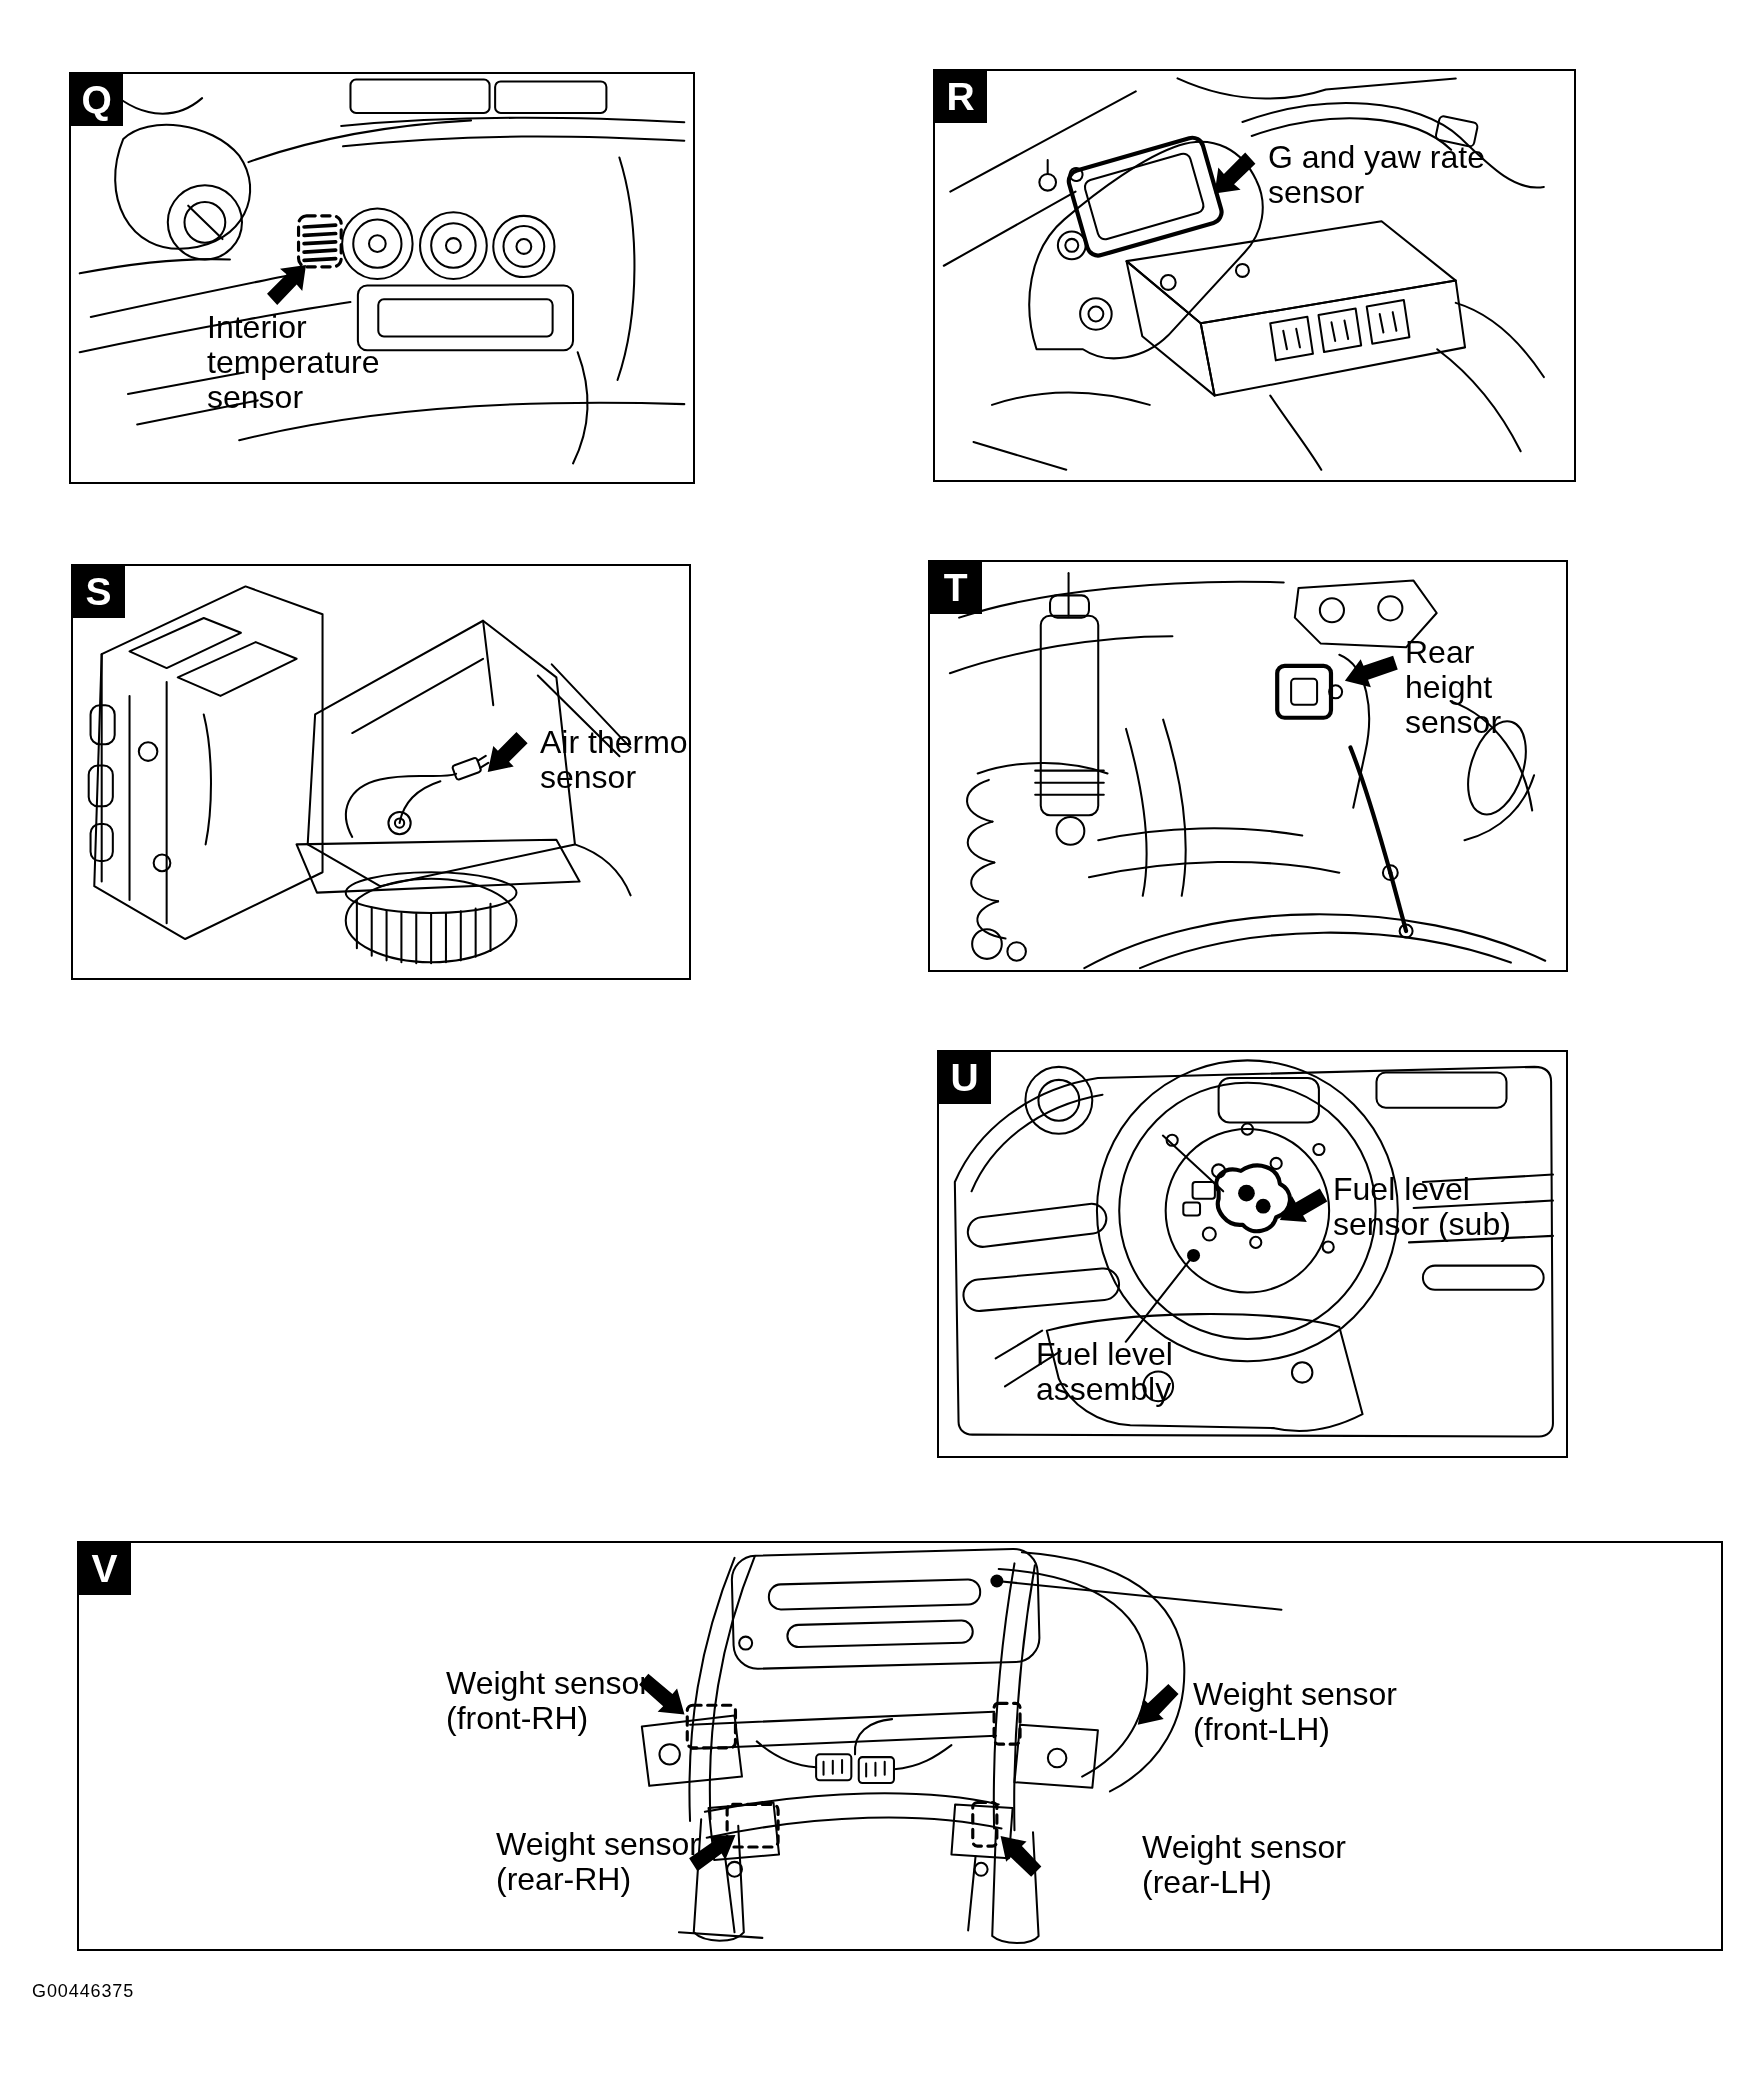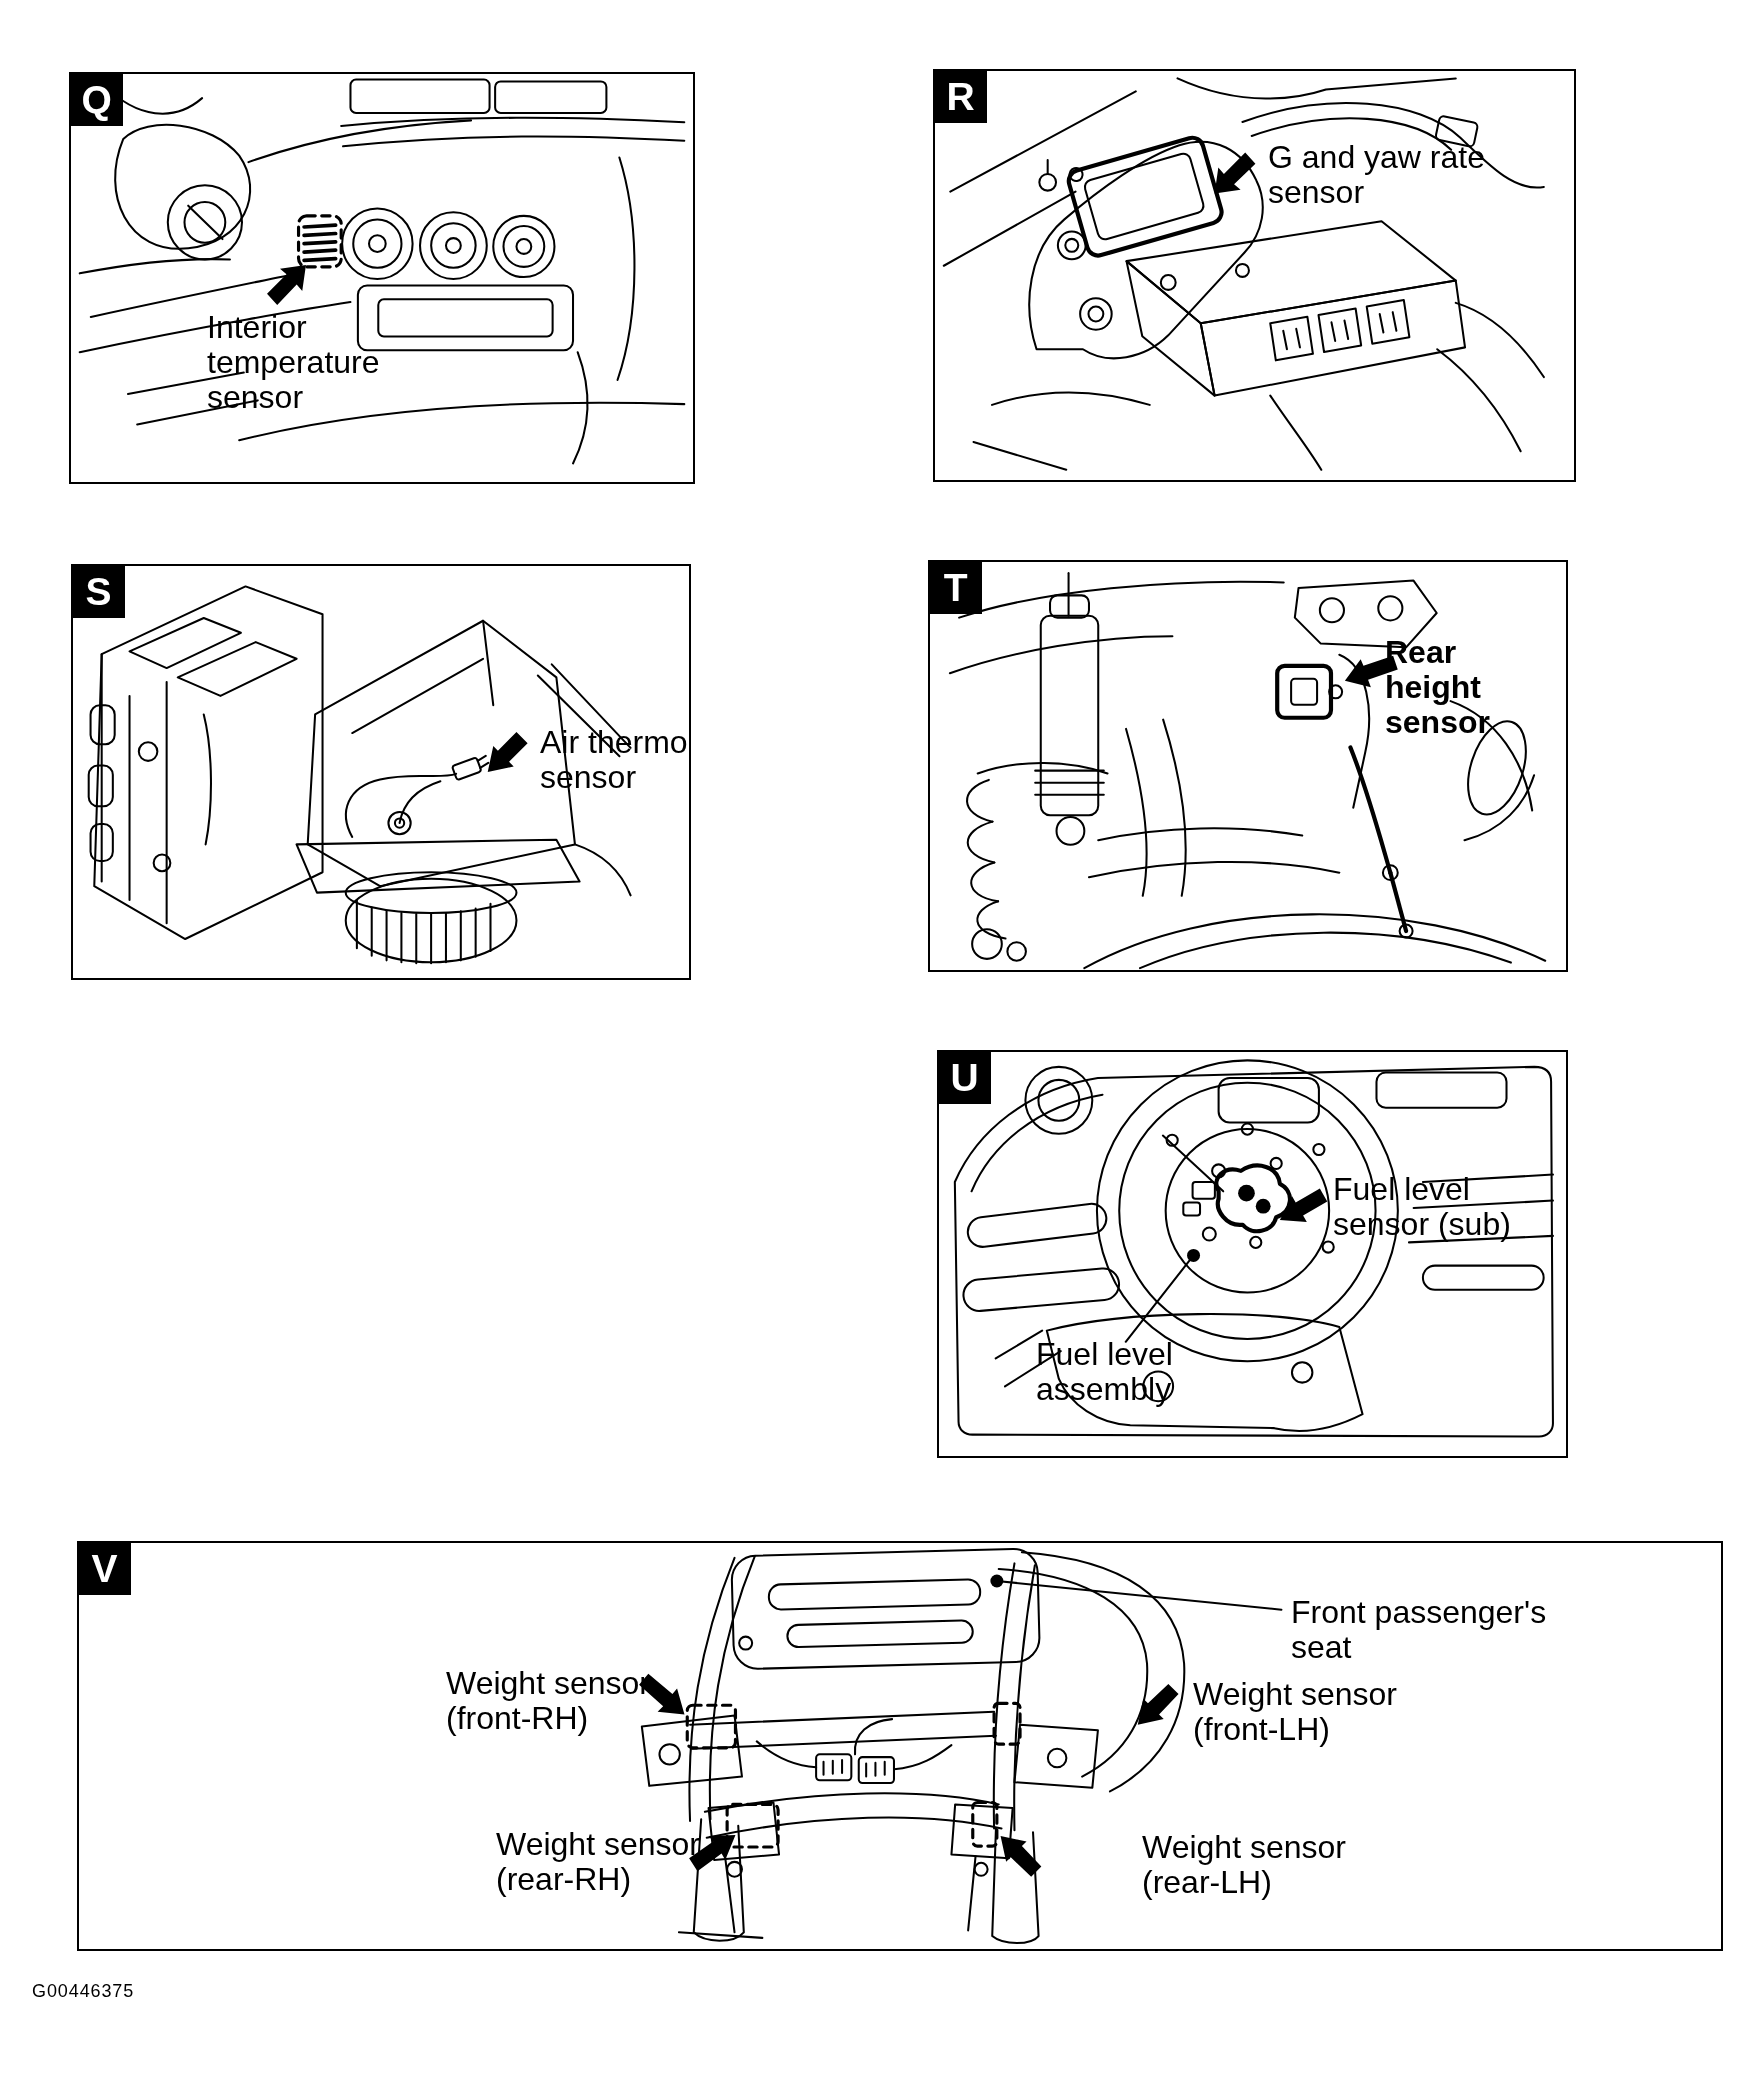--- a/index.html
+++ b/index.html
@@ -187,21 +187,21 @@
         <circle cx="512" cy="398" r="7"></circle>
       <path d="M165,438 C300,362 520,362 662,430"></path>
       <path d="M225,438 C340,388 505,388 625,432"></path>
       <path d="M560,150 C610,168 640,215 648,268"></path>
       <path d="M575,300 C615,290 640,262 650,230"></path>
       <ellipse cx="610" cy="222" rx="28" ry="52" transform="rotate(18 610 222)"></ellipse>
       <circle cx="60" cy="412" r="16"></circle>
         <circle cx="92" cy="420" r="10"></circle>
       <polygon class="fill" points="446,128 463,105 466,112 498,101 503,116 471,127 474,135"></polygon>
     </svg>
-    <div class="ann" style="left:455px;top:73px;font-weight:bold;">Rear
+    <div class="ann" style="left:475px;top:73px;">Rear
 height sensor</div>
   </div>
 
   <div class="panel" style="left:937px;top:1050px;width:631px;height:408px;">
     <div class="ptag">U</div>
     <svg class="art" viewBox="0 0 673 435">
       <path d="M16,140 C40,85 95,40 170,28 L640,16 C652,16 658,22 658,32 L660,400 C660,408 654,414 645,414 L35,412 C26,412 20,406 20,398 Z"></path>
       <path d="M34,150 C55,100 105,58 175,46"></path>
       <circle cx="128" cy="52" r="36"></circle>
         <circle cx="128" cy="52" r="22"></circle>
@@ -286,22 +286,20 @@
       <rect class="dash" x="692" y="282" width="55" height="46" rx="6"></rect>
       <rect class="dash" x="980" y="173" width="28" height="44" rx="5"></rect>
       <rect class="dash" x="957" y="280" width="26" height="47" rx="5"></rect>
       <path d="M983,41 L1290,72"></path>
       <circle class="fill" cx="983" cy="41" r="7"></circle>
       <polygon class="fill" points="646,185 617,182 623,176 597,153 607,141 633,163 638,157"></polygon>
       <polygon class="fill" points="701,315 690,342 686,335 660,354 651,340 677,322 672,316"></polygon>
       <polygon class="fill" points="1135,196 1141,168 1146,173 1168,152 1179,163 1158,185 1163,190"></polygon>
       <polygon class="fill" points="987,316 1015,322 1010,327 1031,349 1020,360 998,339 993,344"></polygon>
     </svg>
-    <div class="ann" style="left:1212px;top:52px;">Front passenger's
-seat</div>
     <div class="ann" style="left:367px;top:123px;">Weight sensor
 (front-RH)</div>
     <div class="ann" style="left:1114px;top:134px;">Weight sensor
 (front-LH)</div>
     <div class="ann" style="left:417px;top:284px;">Weight sensor
 (rear-RH)</div>
     <div class="ann" style="left:1063px;top:287px;">Weight sensor
 (rear-LH)</div>
   </div>
 

